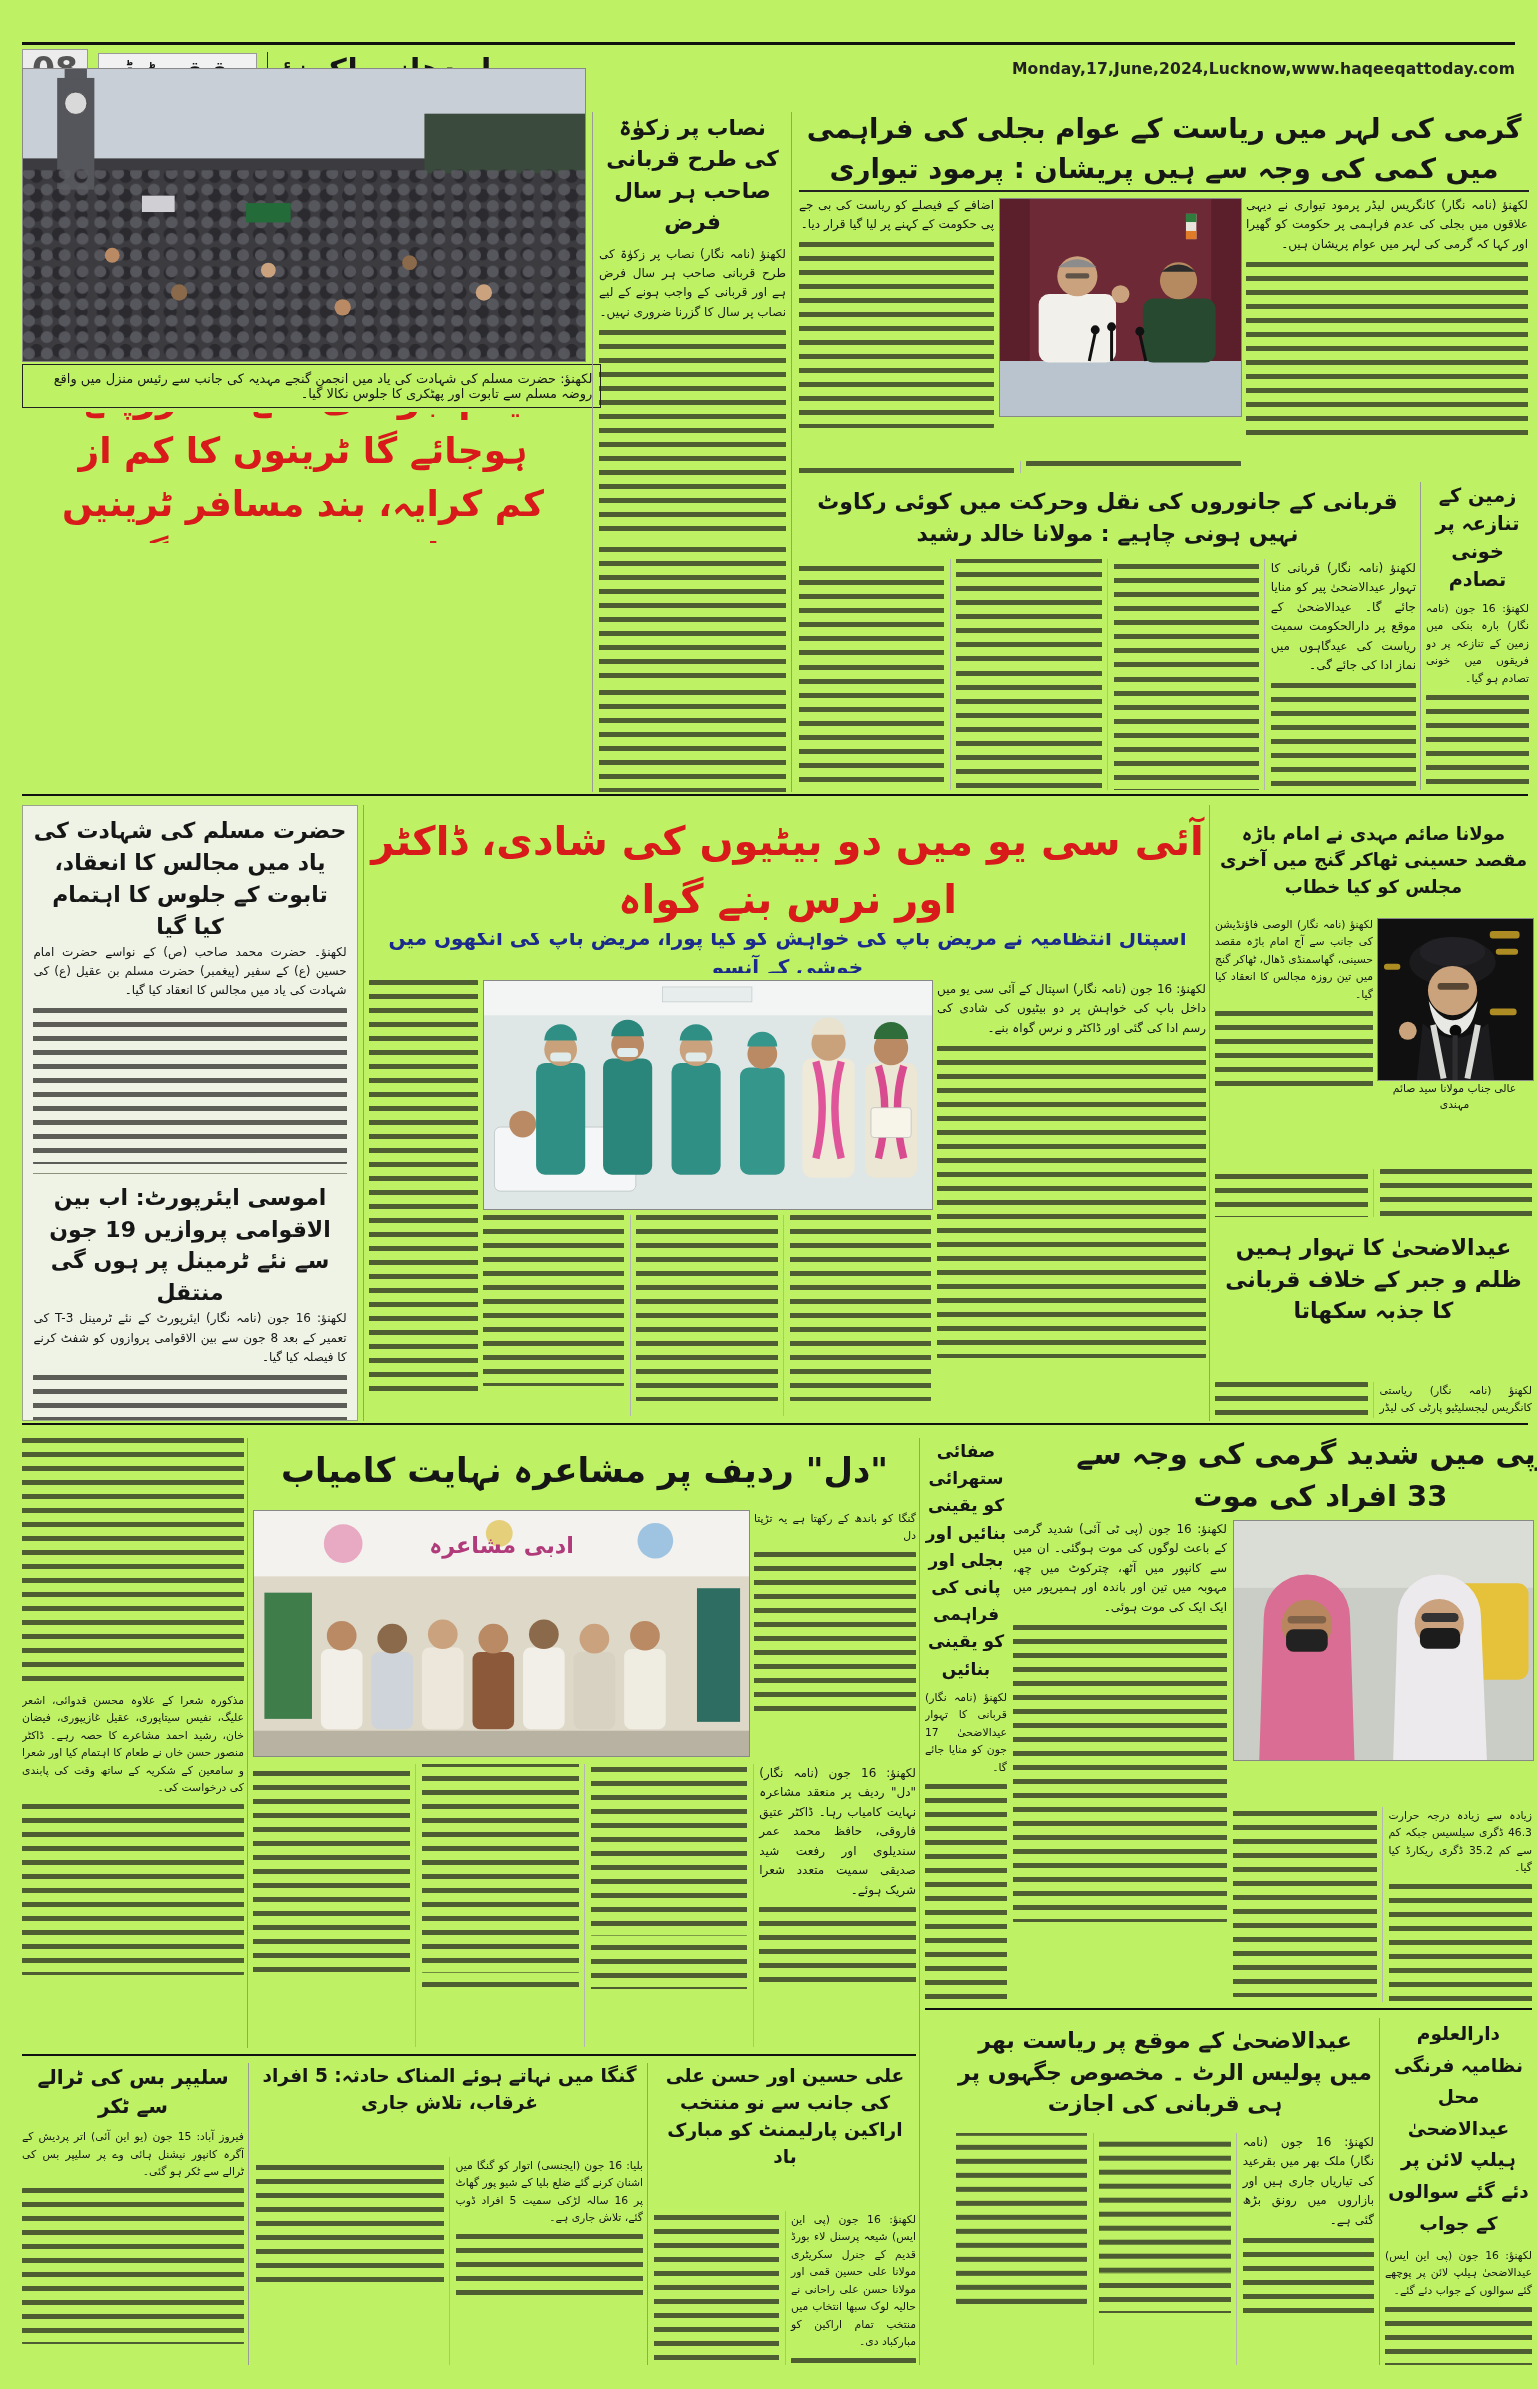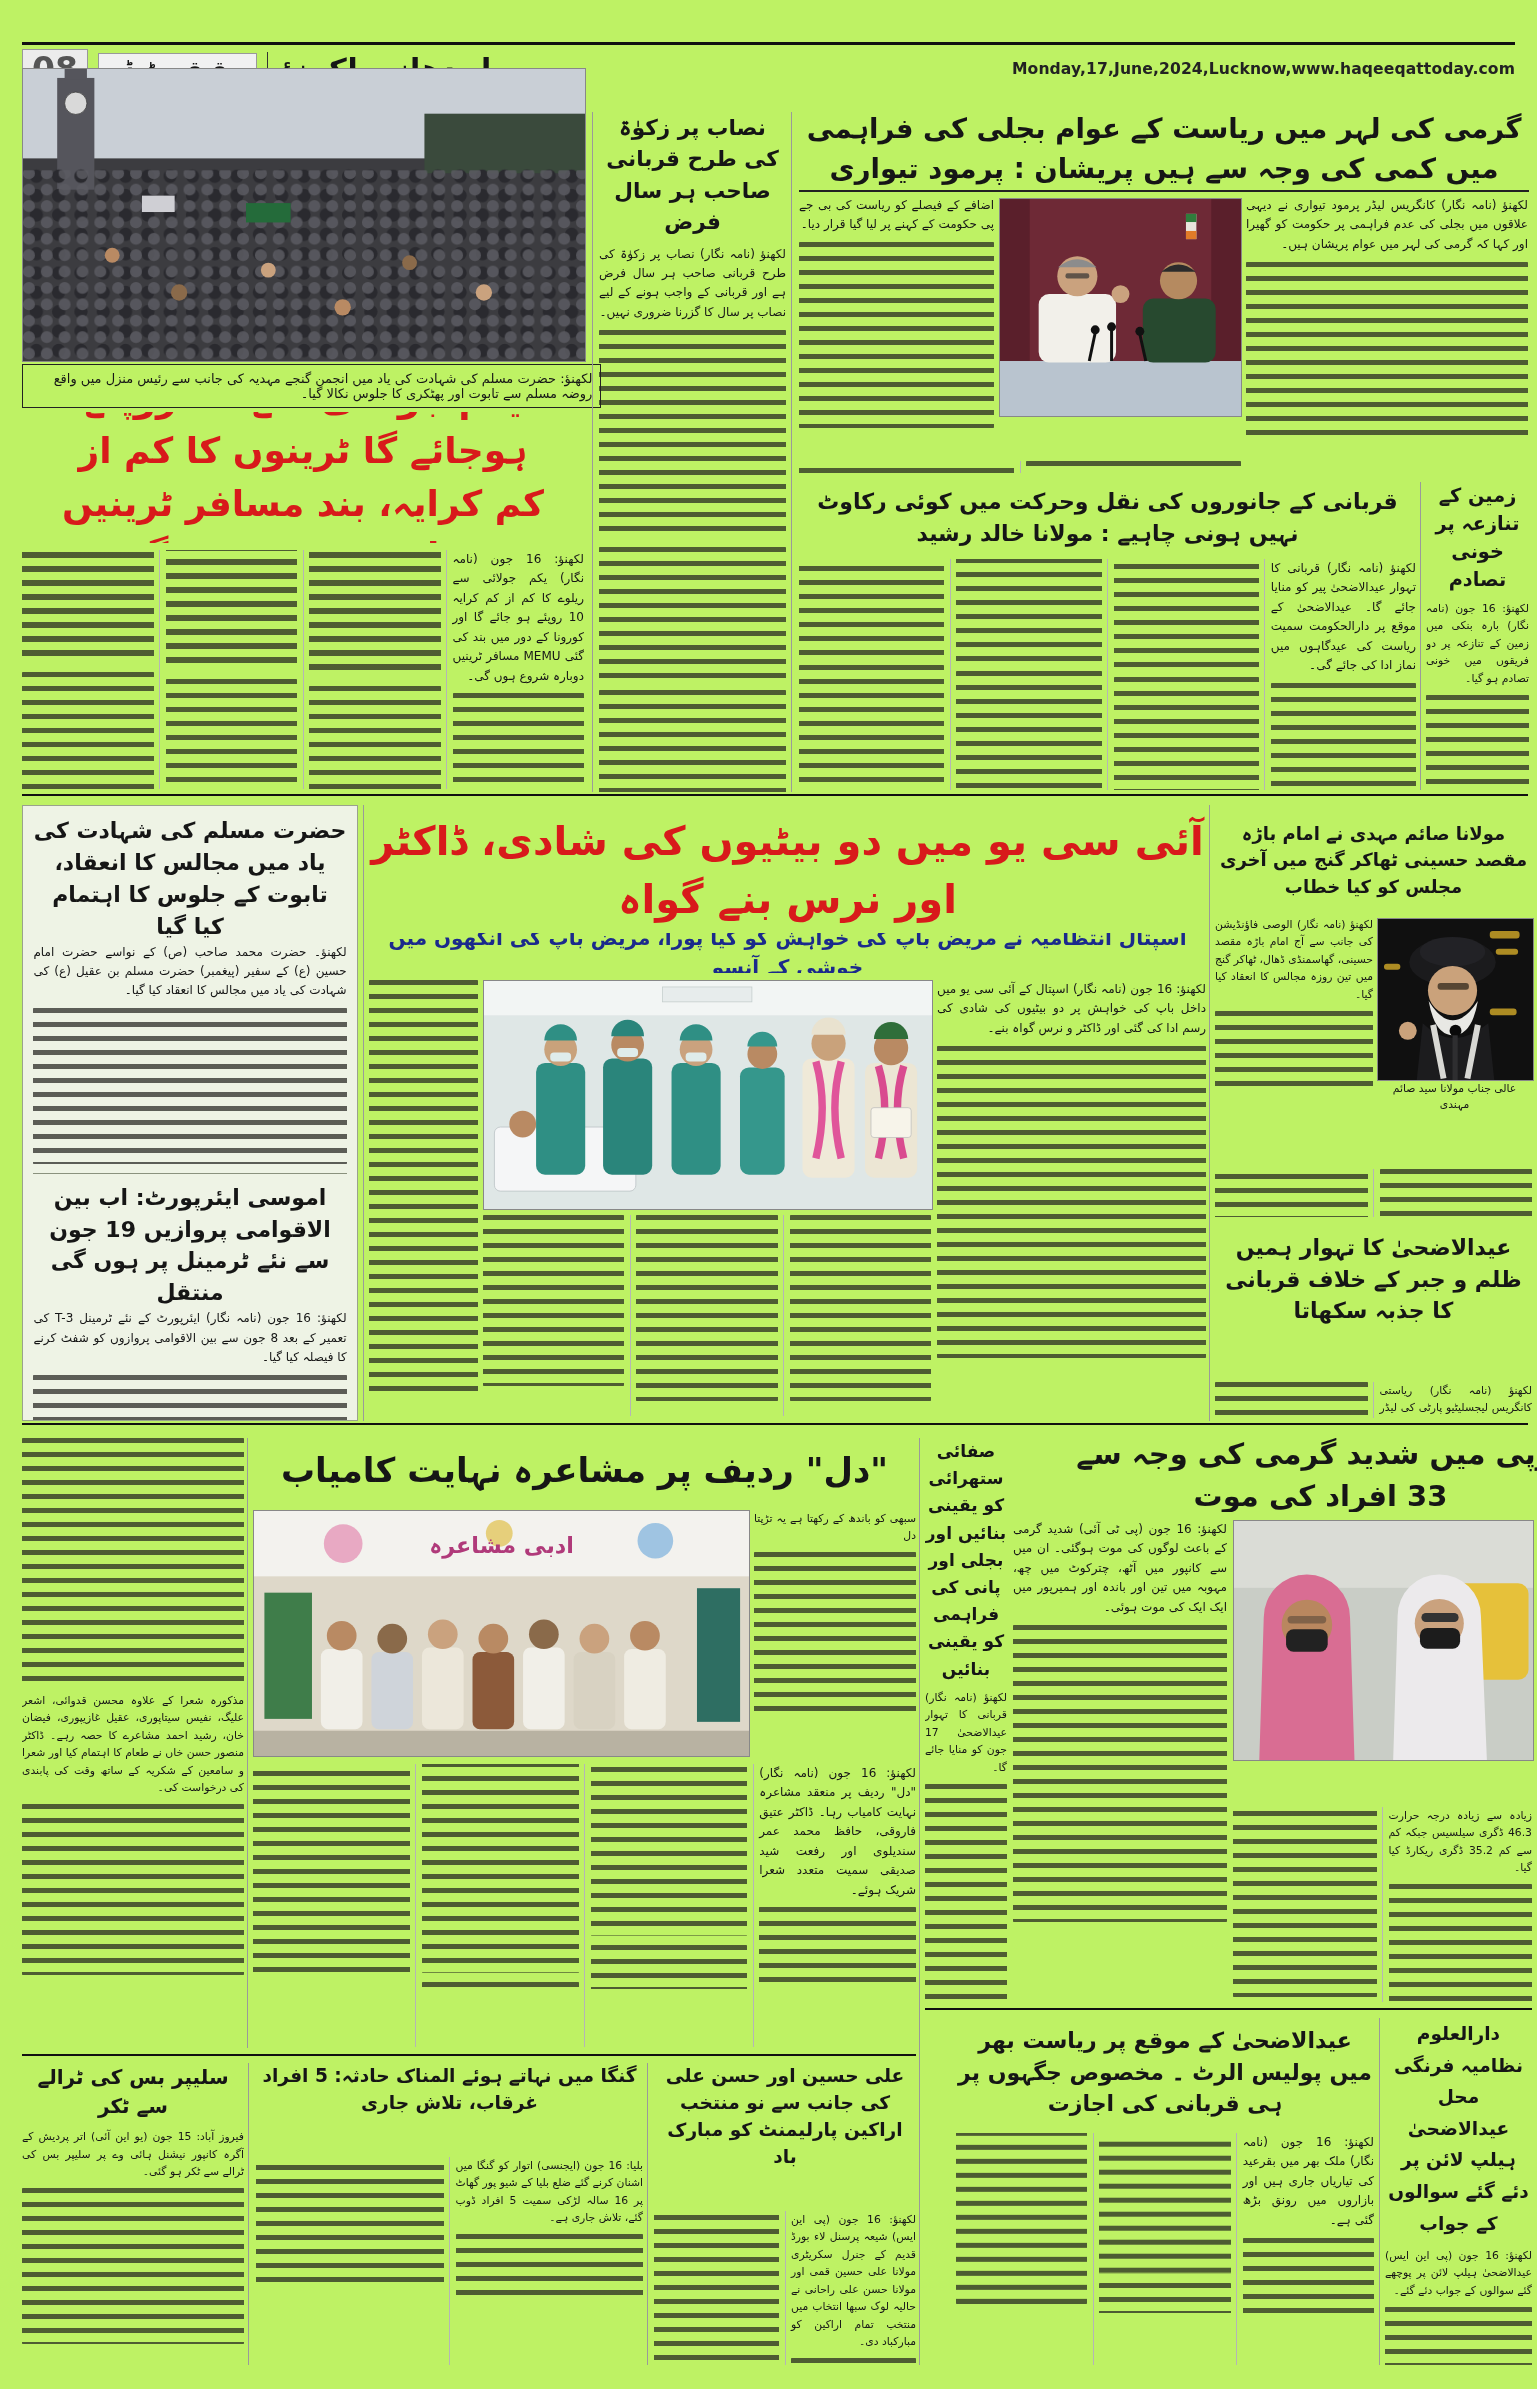--- a/index.html
+++ b/index.html
@@ -142,29 +142,20 @@
         <rect x="300" y="180" width="60" height="26" fill="#246b3a"></rect>
         <rect x="160" y="170" width="44" height="22" fill="#cfcfd4"></rect>
       </g>
     </svg>
   </div>
   <div class="zone" id="crowd-caption">لکھنؤ: حضرت مسلم کی شہادت کی یاد میں انجمن گنجے مہدیہ کی جانب سے رئیس منزل میں واقع روضہ مسلم سے تابوت اور پھٹکری کا جلوس نکالا گیا۔</div>
   <div class="zone hl" id="red-head" style="color:#d81a1b;">
     <div><span>یکم جولائی سے 10 روپئے ہوجائے گا ٹرینوں کا کم از</span><br>
          <span>کم کرایہ، بند مسافر ٹرینیں دوبارہ شروع ہوں گی</span></div>
   </div>
-  <div class="zone" id="train-body">
-    <div class="cols4">
-      <p class="snip">لکھنؤ: 16 جون (نامہ نگار) یکم جولائی سے ریلوے کا کم از کم کرایہ 10 روپئے ہو جائے گا اور کورونا کے دور میں بند کی گئی MEMU مسافر ٹرینیں دوبارہ شروع ہوں گی۔</p>
-      <div class="tfill" style="height:223px"></div>
-      <div class="tfill" style="height:223px"></div>
-      <div class="tfill" style="height:223px"></div>
-      <div class="tfill" style="height:193px"></div>
-    </div>
-  </div>
 
   <div class="vsep" id="vsep1"></div>
   <div class="zone" id="nisab">
     <div class="hl">نصاب پر زکوٰۃ کی طرح قربانی صاحب ہر سال فرض</div>
     <p class="snip">لکھنؤ (نامہ نگار) نصاب پر زکوٰۃ کی طرح قربانی صاحب ہر سال فرض ہے اور قربانی کے واجب ہونے کے لیے نصاب پر سال کا گزرنا ضروری نہیں۔</p>
     <div class="tfill" style="height:208px"></div>
     <div class="tfill" style="height:134px"></div>
     <div class="tfill" style="height:119px"></div>
   </div>
   <div class="vsep" id="vsep2"></div>
@@ -399,21 +390,21 @@
           </g>
         <g transform="translate(498,0)">
             <rect x="0" y="186" width="56" height="108" rx="10" fill="#efece2"></rect>
             <circle cx="28" cy="168" r="20" fill="#b98a63"></circle>
           </g>
       </g>
       <rect y="296" width="666" height="34" fill="#b8b2a2"></rect>
     </svg>
   </div>
   <div class="zone" id="mush-right">
-    <p class="snip small">سبھی کو باندھ کے رکھتا ہے یہ تڑپتا دل</p>
+    <p class="snip small">گنگا کو باندھ کے رکھتا ہے یہ تڑپتا دل</p>
     <div class="tfill" style="height:164px"></div>
   </div>
   <div class="zone" id="mush-body">
     <div class="cols4">
       <p class="snip">لکھنؤ: 16 جون (نامہ نگار) "دل" ردیف پر منعقد مشاعرہ نہایت کامیاب رہا۔ ڈاکٹر عتیق فاروقی، حافظ محمد عمر سندیلوی اور رفعت شید صدیقی سمیت متعدد شعرا شریک ہوئے۔</p>
       <div class="tfill" style="height:253px"></div>
       <div class="tfill" style="height:253px"></div>
       <div class="tfill" style="height:223px"></div>
     </div>
   </div>

